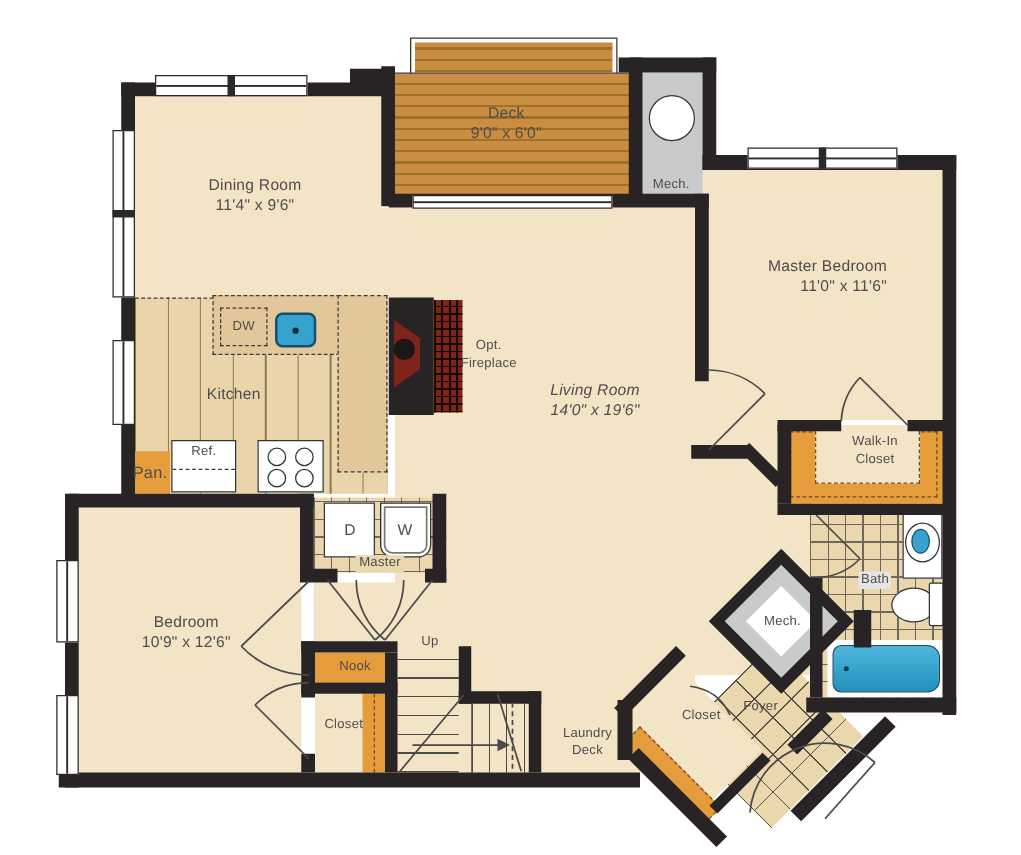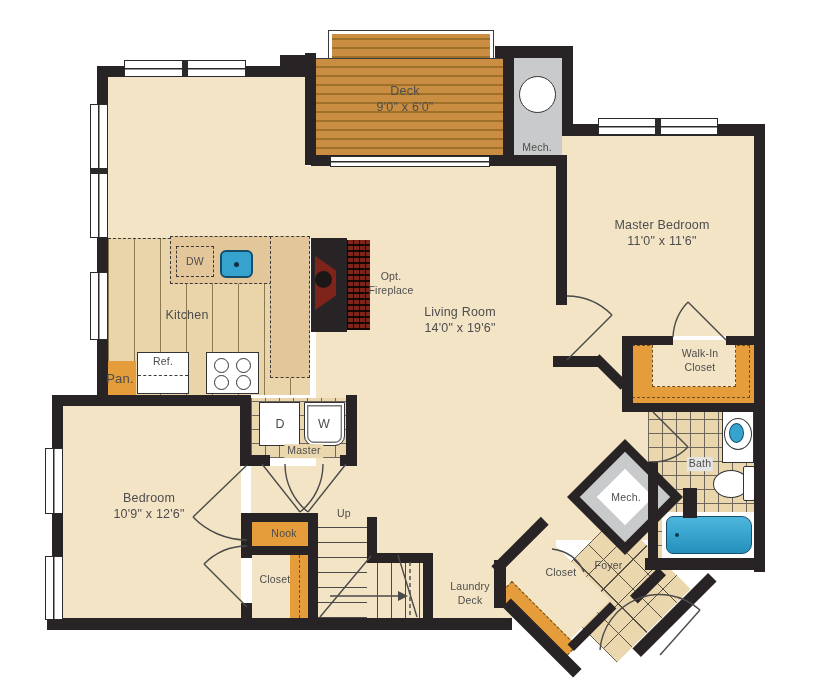--- a/index.html
+++ b/index.html
@@ -174,26 +174,30 @@
   <div class="win winV" style="left:90px;top:272px;width:18px;height:68px;"></div>
   <div class="win winV" style="left:45px;top:448px;width:18px;height:66px;"></div>
   <div class="win winV" style="left:45px;top:556px;width:18px;height:64px;"></div>
   <div class="win winH" style="left:330px;top:156px;width:160px;height:11px;border-width:1.3px;"></div>
 
   <div class="label" style="left:405px;top:99px;">
     <div>Deck</div>
       <div>9'0" x 6'0"</div>
   </div>
   <div class="label small" style="left:537px;top:148px;">Mech.</div>
-  <div class="label" style="left:662px;top:233px;">
+  <div class="label" style="left:204px;top:156px;">
+    <div>Dining Room</div>
+      <div>11'4" x 9'6"</div>
+  </div>
+  <div class="label" style="left:662px;top:221px;text-align:right;">
     <div>Master Bedroom</div>
       <div>11'0" x 11'6"</div>
   </div>
   <div class="label" style="left:187px;top:315px;">Kitchen</div>
-  <div class="label" style="left:460px;top:320px;">
+  <div class="label" style="left:476px;top:320px;font-style:italic;">
     <div>Living Room</div>
       <div>14'0" x 19'6"</div>
   </div>
   <div class="label small" style="left:391px;top:284px;">
     <div>Opt.</div>
       <div>Fireplace</div>
   </div>
   <div class="label small" style="left:700px;top:361px;">
     <div>Walk-In</div>
       <div>Closet</div>

